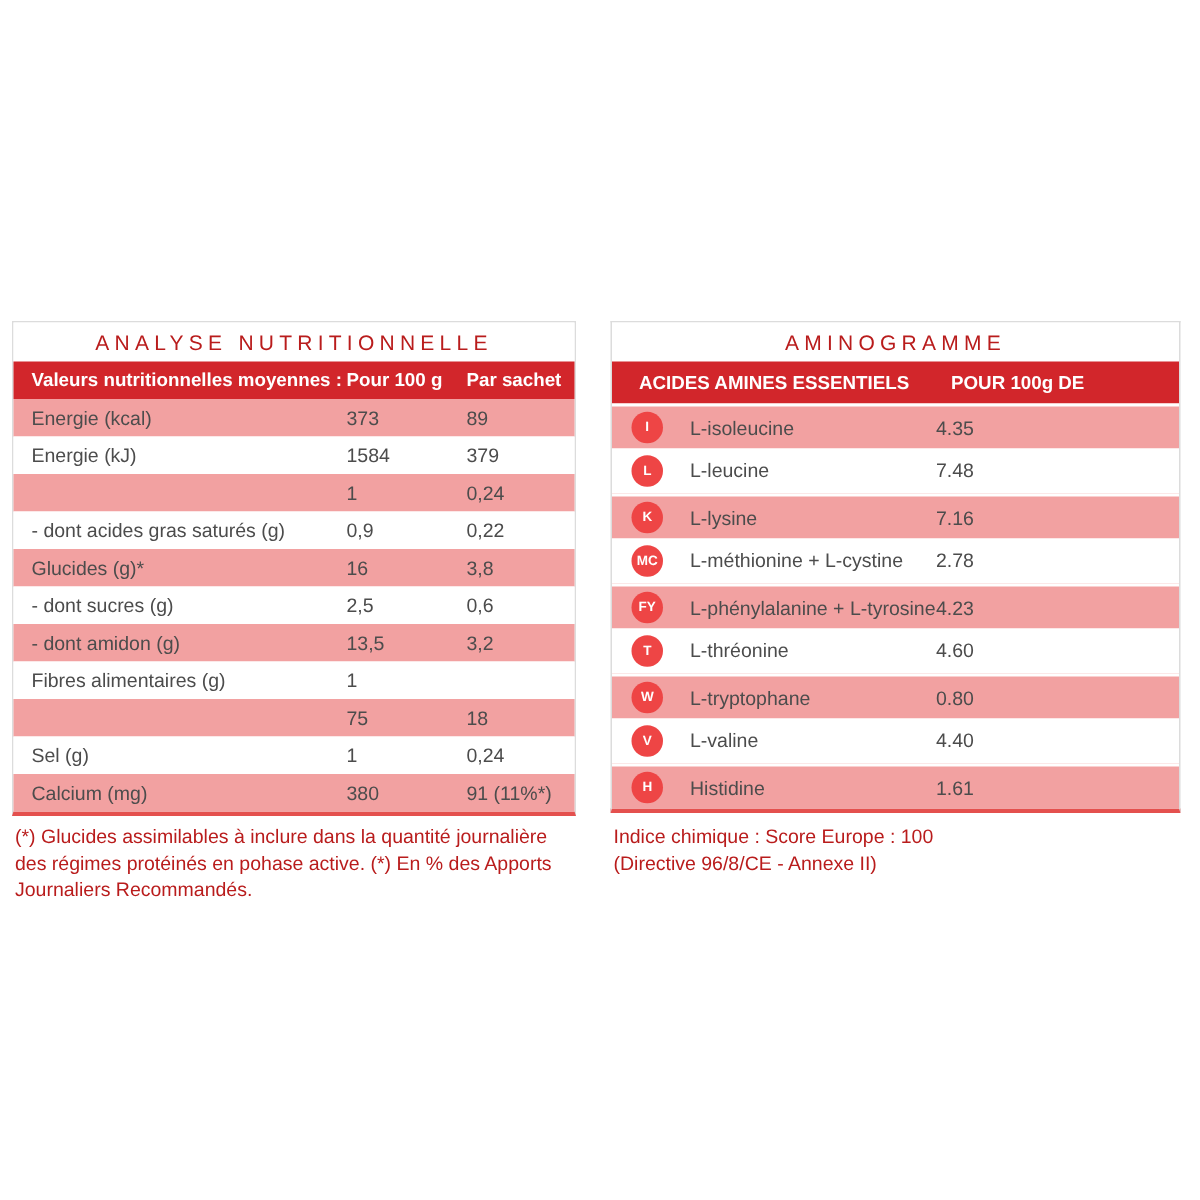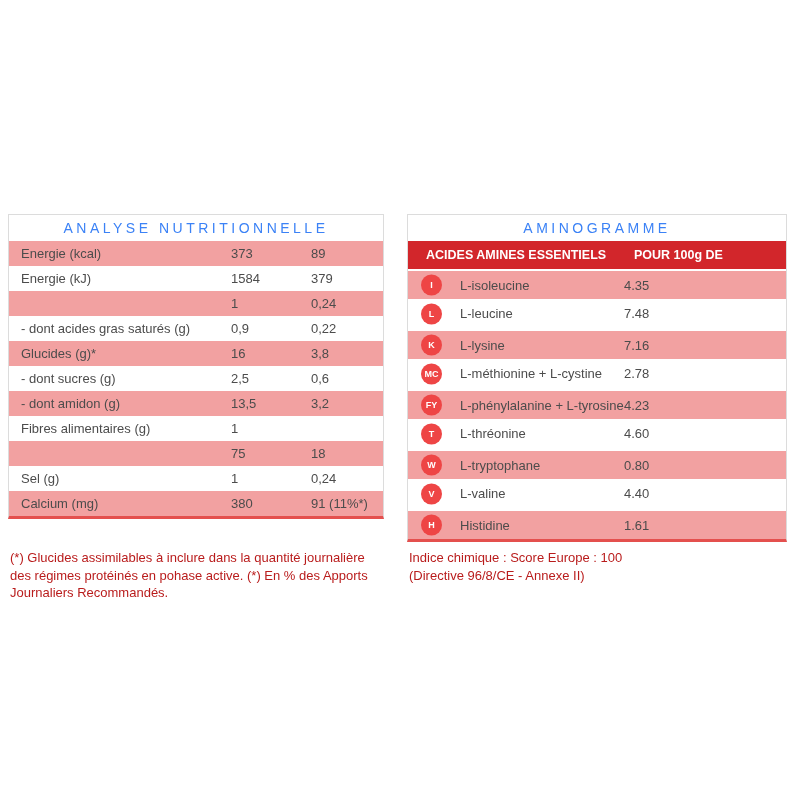--- a/index.html
+++ b/index.html
@@ -5,21 +5,21 @@
   html,body{margin:0;padding:0;background:#ffffff;}
   #page{position:relative;width:800px;height:800px;background:#ffffff;
         font-family:"Liberation Sans", sans-serif;color:#4c4c4c;overflow:hidden;}
 
   .table-card{position:absolute;top:214px;background:#ffffff;
               border:1px solid #dcdcdc;border-bottom:3px solid #e4504e;box-sizing:border-box;}
   #nutrition-card{left:8px;width:376px;}
   #amino-card{left:407px;width:380px;}
 
   .card-title{height:26px;line-height:26px;text-align:center;
-              font-size:14px;letter-spacing:3.5px;color:#3b82f6;font-weight:500;
+              font-size:14px;letter-spacing:3.5px;color:#b91c1c;font-weight:500;
               background:#ffffff;white-space:nowrap;}
 
   .red-header{position:relative;background:#d2262b;color:#ffffff;
               font-size:12.5px;font-weight:700;}
   #nutrition-card .red-header{height:25px;line-height:25px;}
   #amino-card .red-header{height:28px;line-height:28px;padding-left:21px;}
 
   
   .nrow{position:relative;height:25px;line-height:25px;font-size:13px;color:#4c4c4c;}
   .nrow.pink{background:#f2a1a1;}
@@ -49,20 +49,25 @@
   #nutrition-footnote{left:10px;width:368px;}
   #amino-footnote{left:409px;width:370px;}
 </style>
 </head>
 <body>
 
 <div id="page">
 
   <div id="nutrition-card" class="table-card">
     <div class="card-title">ANALYSE NUTRITIONNELLE</div>
+    <div class="red-header">
+      <span class="nh1">Valeurs nutritionnelles moyennes :</span>
+      <span class="nh2">Pour 100 g</span>
+      <span class="nh3">Par sachet</span>
+    </div>
 
     <div class="nrow pink">
       <span class="c1">Energie (kcal)</span>
       <span class="c2">373</span>
       <span class="c3">89</span>
     </div>
     <div class="nrow white">
       <span class="c1">Energie (kJ)</span>
       <span class="c2">1584</span>
       <span class="c3">379</span>

